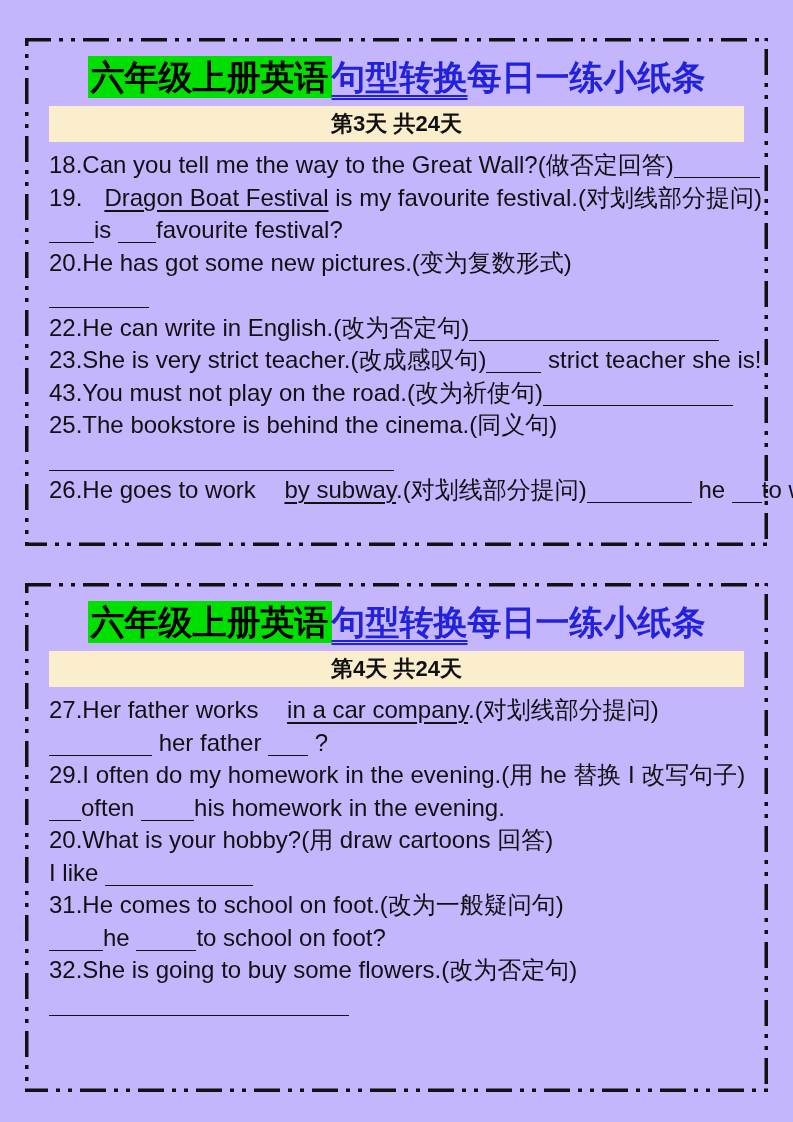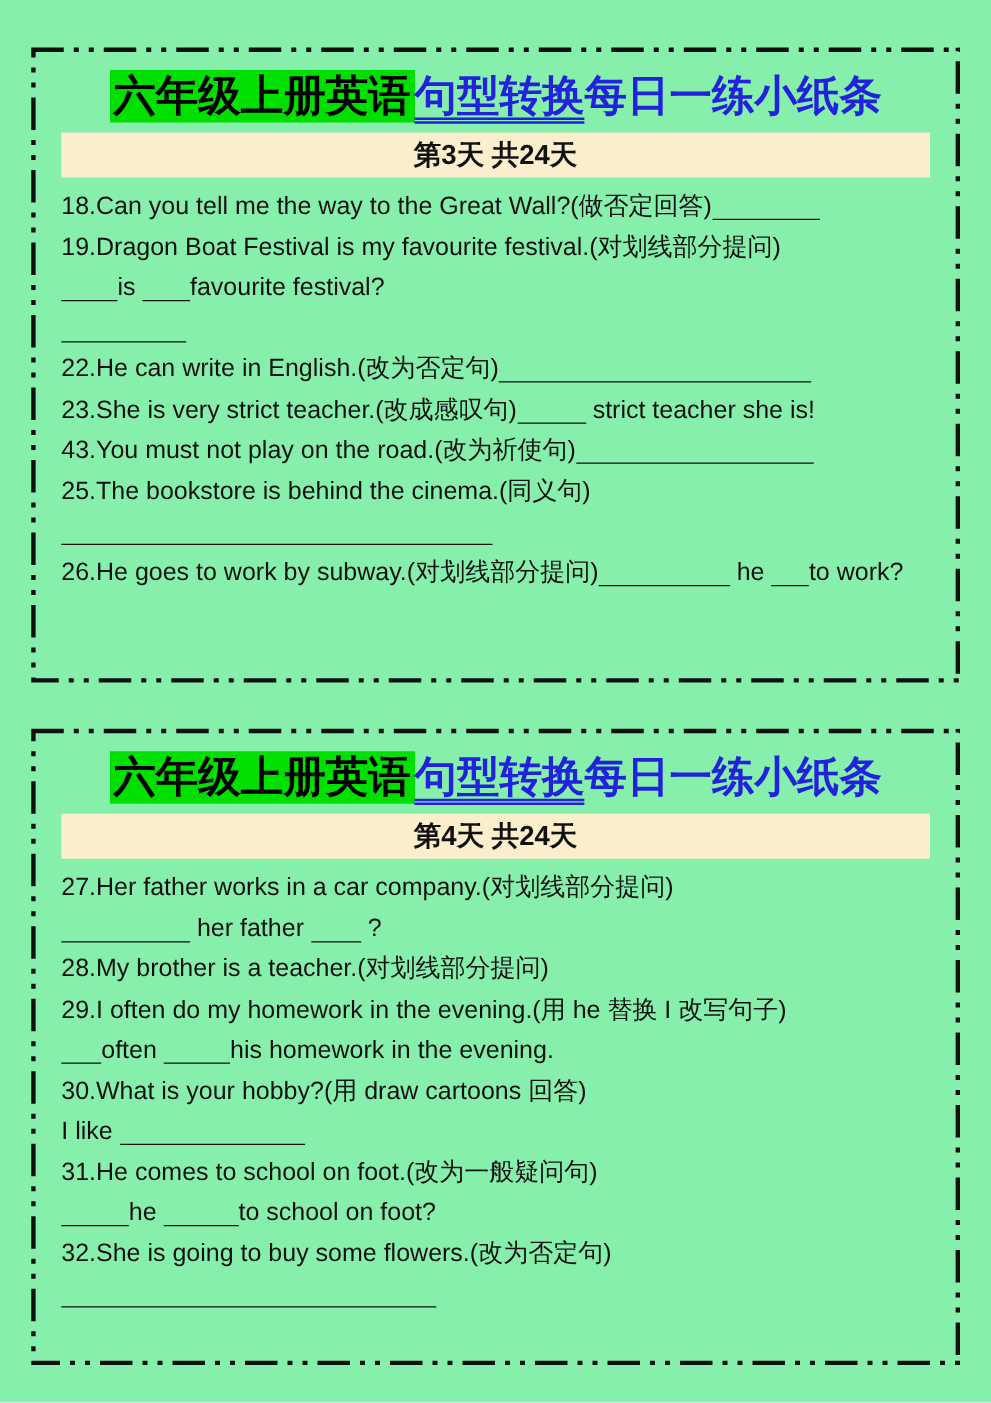--- a/index.html
+++ b/index.html
@@ -1,17 +1,17 @@
 <!DOCTYPE html>
 <html><head>
 <meta charset="utf-8">
 <style>
   html,body{margin:0;padding:0;background:#ffffff;}
   .page{
-    position:relative;width:793px;height:1122px;background:#86efac;
+    position:relative;width:793px;height:1122px;background:#c4b5fd;
     font-family:"Liberation Sans","DejaVu Sans",sans-serif;color:#111;
     overflow:hidden;
   }
   .card{position:absolute;left:25px;width:743px;}
   .card-1{top:38px;height:508px;}
   .card-2{top:583px;height:509px;}
   .border-svg{position:absolute;left:0;top:0;width:100%;height:100%;pointer-events:none;}
   .card-inner{position:relative;height:100%;padding:16px 24px 0;box-sizing:border-box;}
   .title{
     margin:0 0 6px;text-align:center;font-size:34px;font-weight:bold;
@@ -20,24 +20,24 @@
   .t-hl{background:var(--green,#00df00);color:#000;padding:2px 3px;}
   .t-ul,.t-rest{color:var(--blue,#2222dd);}
   .t-ul{
     text-decoration-line:underline;text-decoration-style:double;
     text-decoration-thickness:2px;text-underline-offset:6px;
   }
   .banner{
     background:var(--banner,#faeecd);text-align:center;font-size:22px;
     font-weight:bold;line-height:26px;padding:5px 16px;margin:0 0 7px;color:#111;
   }
-  .questions{font-size:20px;line-height:32.5px;}
+  .questions{font-size:24px;line-height:32.5px;}
   .q-line{white-space:nowrap;}
   .seg-n{color:#111;}
-  .seg-u{text-underline-offset:4px;text-decoration-thickness:1.5px;}
+  .seg-u{text-decoration:underline;text-underline-offset:4px;text-decoration-thickness:1.5px;margin-left:22px;}
   .seg-b{
     display:inline-block;border-bottom:1.6px solid #111;height:16px;
     vertical-align:-5px;
   }
 </style>
 </head>
 <body>
 
 <div class="page" style="--green: #00df00; --blue: #2222dd; --banner: #faeecd;">
 
@@ -45,20 +45,21 @@
     <svg class="border-svg">
       <rect x="0" y="0" width="100%" height="100%" fill="none" stroke="#111" stroke-width="7" stroke-dasharray="26 8 4 8 4 8"></rect>
     </svg>
     <div class="card-inner">
       <h1 class="title"><span class="t-hl">六年级上册英语</span><span class="t-ul">句型转换</span><span class="t-rest">每日一练小纸条</span></h1>
       <div class="banner"><span>第3天 共24天</span></div>
       <div class="questions">
           <div class="q-line"><span class="seg-n">18.Can you tell me the way to the Great Wall?(做否定回答)</span><span class="seg-b" style="width: 86px;"></span></div>
           <div class="q-line"><span class="seg-n">19.</span><span class="seg-n seg-u">Dragon Boat Festival</span><span class="seg-n"> is my favourite festival.(对划线部分提问)</span></div>
           <div class="q-line"><span class="seg-b" style="width: 45px;"></span><span class="seg-n">is </span><span class="seg-b" style="width: 38px;"></span><span class="seg-n">favourite festival?</span></div>
+          <div class="q-line"><span class="seg-n">20.He has got some new pictures.(变为复数形式)</span></div>
           <div class="q-line"><span class="seg-b" style="width: 100px;"></span></div>
           <div class="q-line"><span class="seg-n">22.He can write in English.(改为否定句)</span><span class="seg-b" style="width: 250px;"></span></div>
           <div class="q-line"><span class="seg-n">23.She is very strict teacher.(改成感叹句)</span><span class="seg-b" style="width: 55px;"></span><span class="seg-n"> strict teacher she is!</span></div>
           <div class="q-line"><span class="seg-n">43.You must not play on the road.(改为祈使句)</span><span class="seg-b" style="width: 190px;"></span></div>
           <div class="q-line"><span class="seg-n">25.The bookstore is behind the cinema.(同义句)</span></div>
           <div class="q-line"><span class="seg-b" style="width: 345px;"></span></div>
           <div class="q-line"><span class="seg-n">26.He goes to work </span><span class="seg-n seg-u">by subway</span><span class="seg-n">.(对划线部分提问)</span><span class="seg-b" style="width: 105px;"></span><span class="seg-n"> he </span><span class="seg-b" style="width: 30px;"></span><span class="seg-n">to work?</span></div>
         </div>
     </div>
   </section>
@@ -66,24 +67,23 @@
   <section class="card card-2">
     <svg class="border-svg">
       <rect x="0" y="0" width="100%" height="100%" fill="none" stroke="#111" stroke-width="7" stroke-dasharray="26 8 4 8 4 8"></rect>
     </svg>
     <div class="card-inner">
       <h1 class="title"><span class="t-hl">六年级上册英语</span><span class="t-ul">句型转换</span><span class="t-rest">每日一练小纸条</span></h1>
       <div class="banner"><span>第4天 共24天</span></div>
       <div class="questions">
           <div class="q-line"><span class="seg-n">27.Her father works </span><span class="seg-n seg-u">in a car company</span><span class="seg-n">.(对划线部分提问)</span></div>
           <div class="q-line"><span class="seg-b" style="width: 103px;"></span><span class="seg-n"> her father </span><span class="seg-b" style="width: 40px;"></span><span class="seg-n"> ?</span></div>
-          <div class="q-line"><span class="seg-n">28.My brother is </span><span class="seg-n seg-u">a teacher</span><span class="seg-n">.(对划线部分提问)</span></div>
           <div class="q-line"><span class="seg-n">29.I often do my homework in the evening.(用 he 替换 I 改写句子)</span></div>
           <div class="q-line"><span class="seg-b" style="width: 32px;"></span><span class="seg-n">often </span><span class="seg-b" style="width: 53px;"></span><span class="seg-n">his homework in the evening.</span></div>
-          <div class="q-line"><span class="seg-n">30.What is your hobby?(用 draw cartoons 回答)</span></div>
+          <div class="q-line"><span class="seg-n">20.What is your hobby?(用 draw cartoons 回答)</span></div>
           <div class="q-line"><span class="seg-n">I like </span><span class="seg-b" style="width: 148px;"></span></div>
           <div class="q-line"><span class="seg-n">31.He comes to school on foot.(改为一般疑问句)</span></div>
           <div class="q-line"><span class="seg-b" style="width: 54px;"></span><span class="seg-n">he </span><span class="seg-b" style="width: 60px;"></span><span class="seg-n">to school on foot?</span></div>
           <div class="q-line"><span class="seg-n">32.She is going to buy some flowers.(改为否定句)</span></div>
           <div class="q-line"><span class="seg-b" style="width: 300px;"></span></div>
         </div>
     </div>
   </section>
 
 </div>

